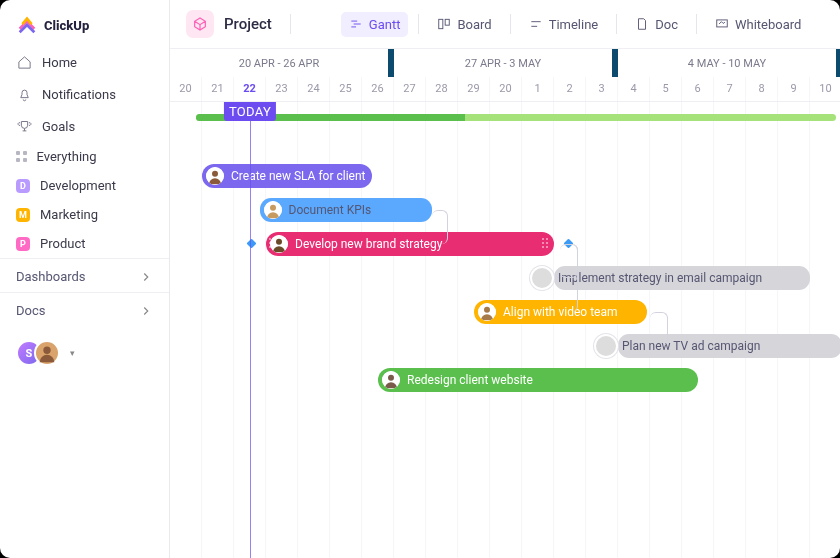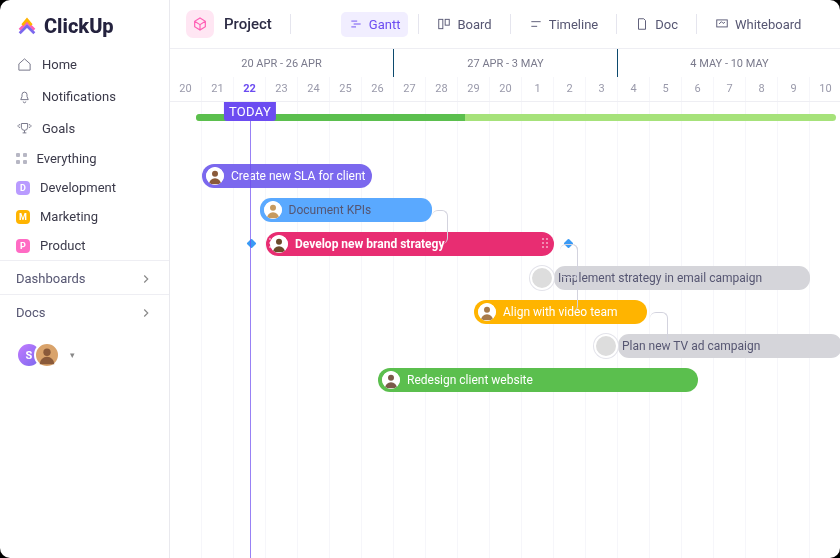--- a/index.html
+++ b/index.html
@@ -4,21 +4,21 @@
 <style>
   * { box-sizing: border-box; margin: 0; padding: 0; font-family: -apple-system, BlinkMacSystemFont, "Segoe UI", Roboto, sans-serif; }
   body { background: #000; display: flex; justify-content: center; align-items: center; min-height: 100vh; }
   .app { width: 840px; height: 558px; background: #fff; border-radius: 10px; display: flex; overflow: hidden; }
 
   
   .sidebar { width: 170px; border-right: 1px solid #e9e9ee; display: flex; flex-direction: column; }
   .logo-row { display: flex; align-items: center; gap: 6px; padding: 14px 16px 10px; }
   .logo-mark { width: 22px; height: 22px; position: relative; }
   .logo-mark svg { width: 22px; height: 22px; }
-  .logo-text { font-weight: 800; font-size: 20px; color: #24223e; }
+  .logo-text { font-weight: 800; font-size: 13px; color: #24223e; }
 
   .nav-item { display: flex; align-items: flex-end; gap: 10px; padding: 8px 16px; font-size: 13px; color: #3b3a4a; cursor: pointer; }
   .nav-item .icn { width: 16px; height: 16px; display: flex; align-items: center; justify-content: center; color: #7a7a8c; }
   .nav-item .icn svg { width: 15px; height: 15px; stroke: #7a7a8c; fill: none; stroke-width: 1.6; }
 
   .section-head { display: flex; align-items: center; justify-content: space-between; padding: 10px 16px 8px; font-size: 13px; color: #565672; border-top: 1px solid #eeeef3; cursor: pointer; }
   .section-head .chev { width: 14px; height: 14px; }
   .section-head .chev svg { width: 14px; height: 14px; stroke: #888; fill: none; stroke-width: 2; }
 
   .space-item { display: flex; align-items: center; gap: 10px; padding: 7px 16px; font-size: 13px; color: #3b3a4a; cursor: pointer; }
@@ -40,21 +40,21 @@
   .proj-name { font-size: 15px; font-weight: 500; color: #2d2c45; margin-right: 8px; }
   .vsep { width: 1px; height: 20px; background: #e5e5ee; margin: 0 6px; }
   .view-tab { display: flex; align-items: center; gap: 6px; padding: 5px 8px; font-size: 13px; color: #565672; border-radius: 5px; cursor: pointer; }
   .view-tab.active { color: #6c4cf1; background: #f1eeff; margin-left: 40px; }
   .view-tab .tico { width: 14px; height: 14px; display: flex; align-items: center; justify-content: center; }
   .view-tab .tico svg { width: 14px; height: 14px; stroke: currentColor; fill: none; stroke-width: 1.6; }
 
   
   .time-head { border-bottom: 1px solid #eeeef3; }
   .week-row { display: flex; height: 28px; position: relative; }
-  .week-cell { flex: 0 0 auto; display: flex; align-items: center; justify-content: center; font-size: 11px; color: #7a7a8c; border-right: 1px solid #0c4a6e; }
+  .week-cell { flex: 0 0 auto; display: flex; align-items: center; justify-content: center; font-size: 11px; color: #7a7a8c; border-right: 6px solid #0c4a6e; }
   .day-row { display: flex; height: 24px; position: relative; }
   .day-cell { width: 32px; flex: 0 0 32px; text-align: center; font-size: 11px; color: #9a9aab; line-height: 24px; border-right: 1px solid #f6f6fa; }
   .day-cell.today { color: #6c4cf1; font-weight: 700; }
 
   .chart-wrap { flex: 1; position: relative; overflow: hidden; }
   .grid-bg { position: absolute; inset: 0; display: flex; }
   .gcol { width: 32px; border-right: 1px solid #f6f6fa; flex: 0 0 32px; }
   .today-line { position: absolute; top: 0; bottom: 0; width: 1px; background: #6c4cf1; opacity: 0.7; z-index: 5; }
   .today-badge { position: absolute; top: 0; font-size: 13px; background: #6c4cf1; color: #fff; padding: 2px 5px; border-radius: 0 0 3px 3px; transform: translateX(-50%); z-index: 6; letter-spacing: 0.3px; }
 
@@ -300,21 +300,21 @@
           <div class="task light" style="background: rgb(90, 169, 255); left: 89.6px; width: 172.8px; top: 96px;">
             <span class="tav">
               <svg class="av-svg" viewBox="0 0 24 24">
                 <circle cx="12" cy="12" r="12" fill="#fff"></circle>
                 <circle cx="12" cy="9" r="4" fill="#c79a5f"></circle>
                 <path d="M4 23 a8 8 0 0 1 16 0 Z" fill="#c79a5f"></path>
               </svg>
             </span>
             <span>Document KPIs</span>
           </div>
-          <div class="task" style="background: rgb(232, 45, 114); left: 96px; width: 288px; top: 130px; font-weight: bold;">
+          <div class="task" style="background: rgb(232, 45, 114); left: 96px; width: 288px; top: 130px;">
             <span class="drag-dots" style="left: 3px; top: 6px;">
               <span style="background: rgb(255, 255, 255);"></span>
               <span style="background: rgb(255, 255, 255);"></span>
               <span style="background: rgb(255, 255, 255);"></span>
               <span style="background: rgb(255, 255, 255);"></span>
               <span style="background: rgb(255, 255, 255);"></span>
               <span style="background: rgb(255, 255, 255);"></span>
             </span>
             <span class="tav">
               <svg class="av-svg" viewBox="0 0 24 24">

